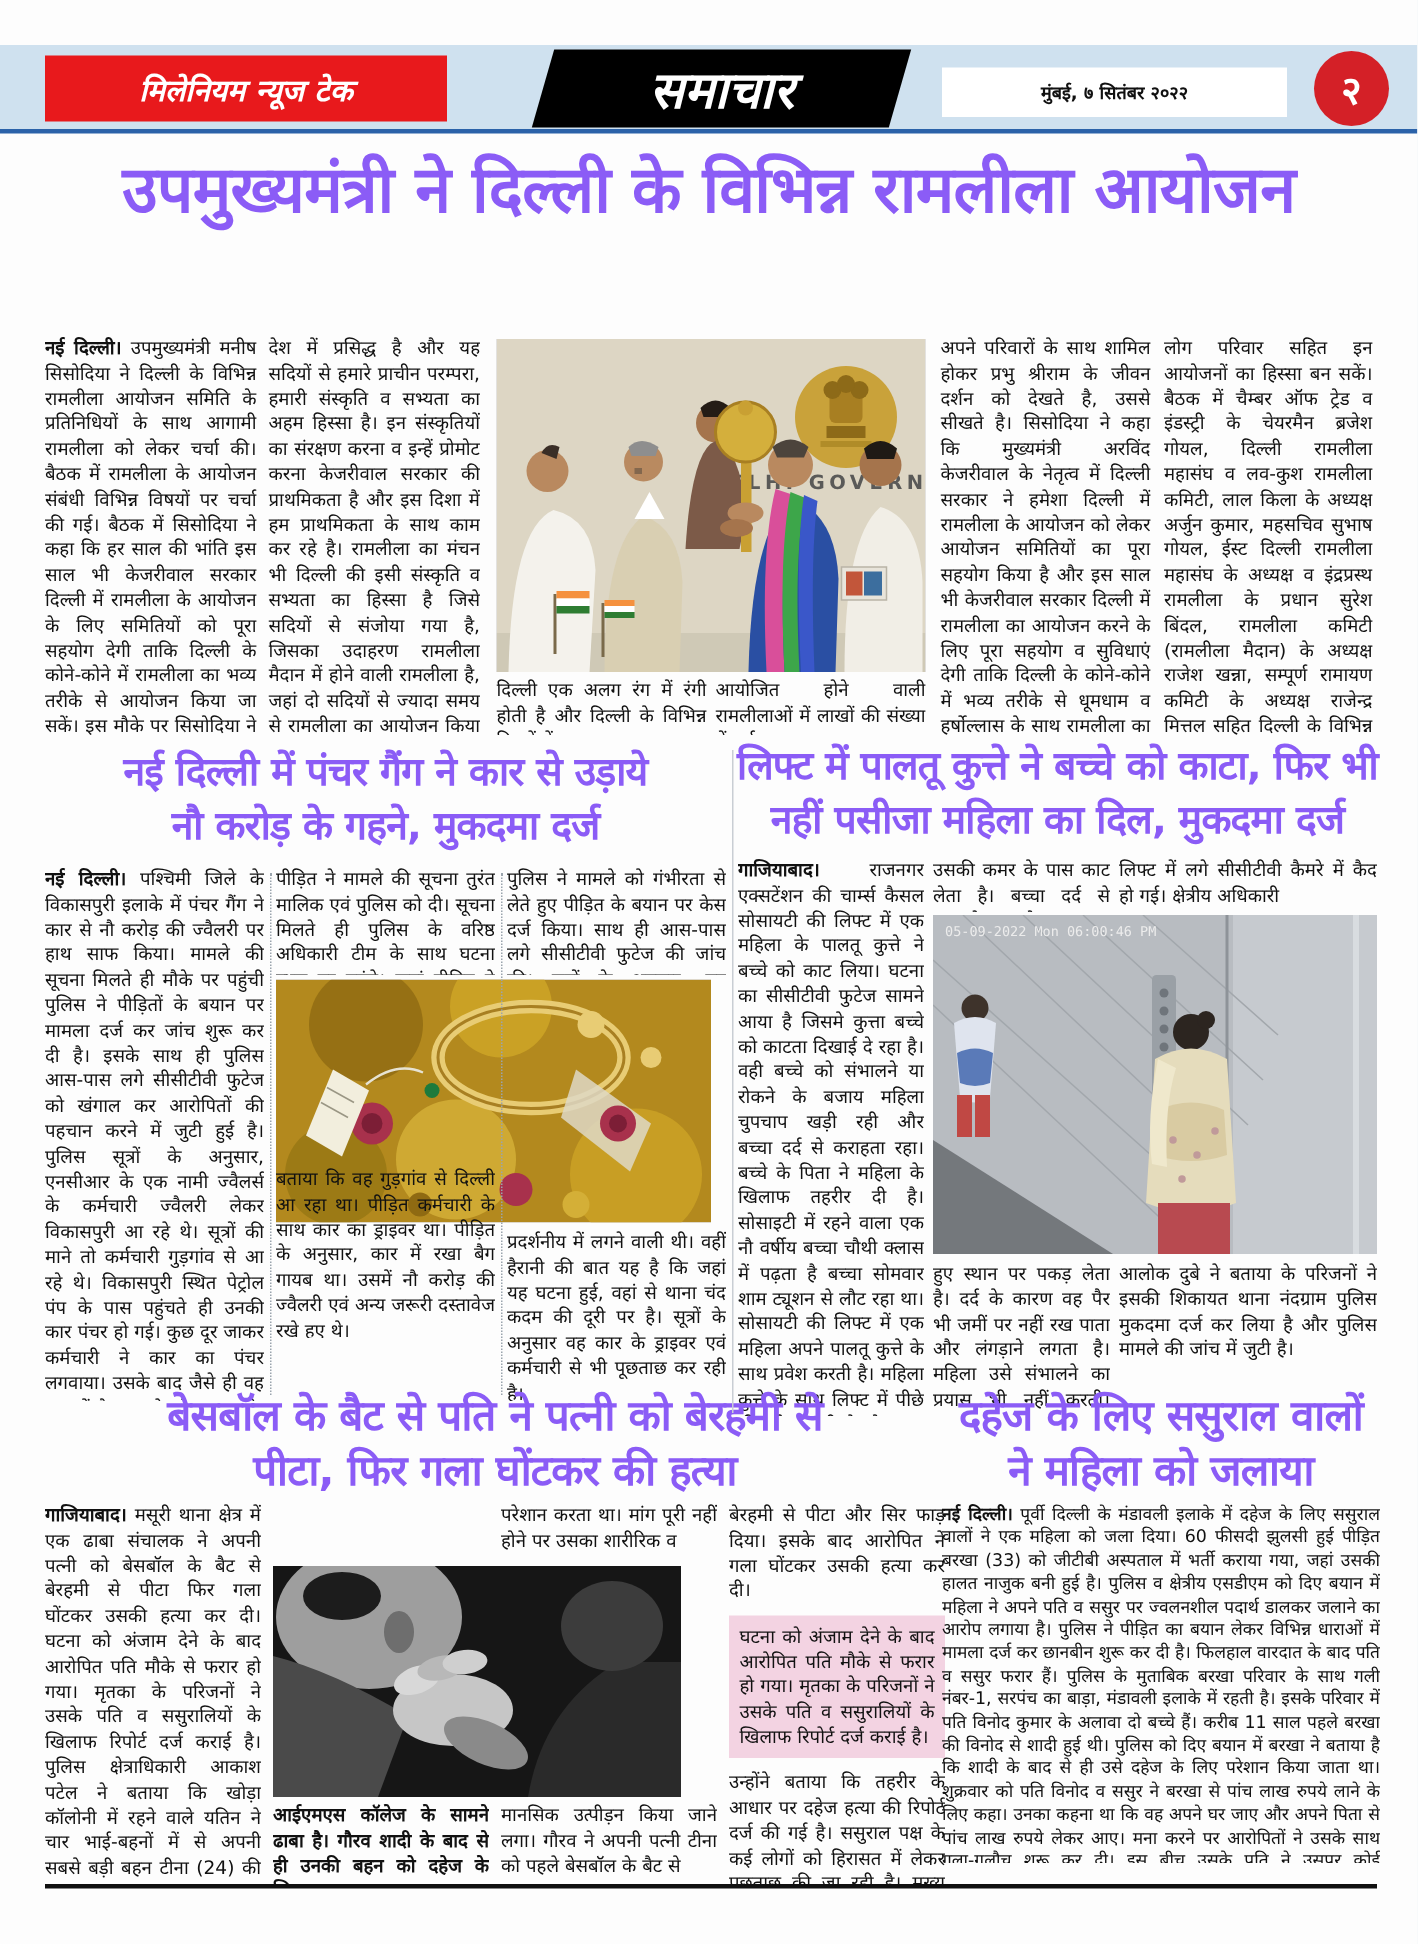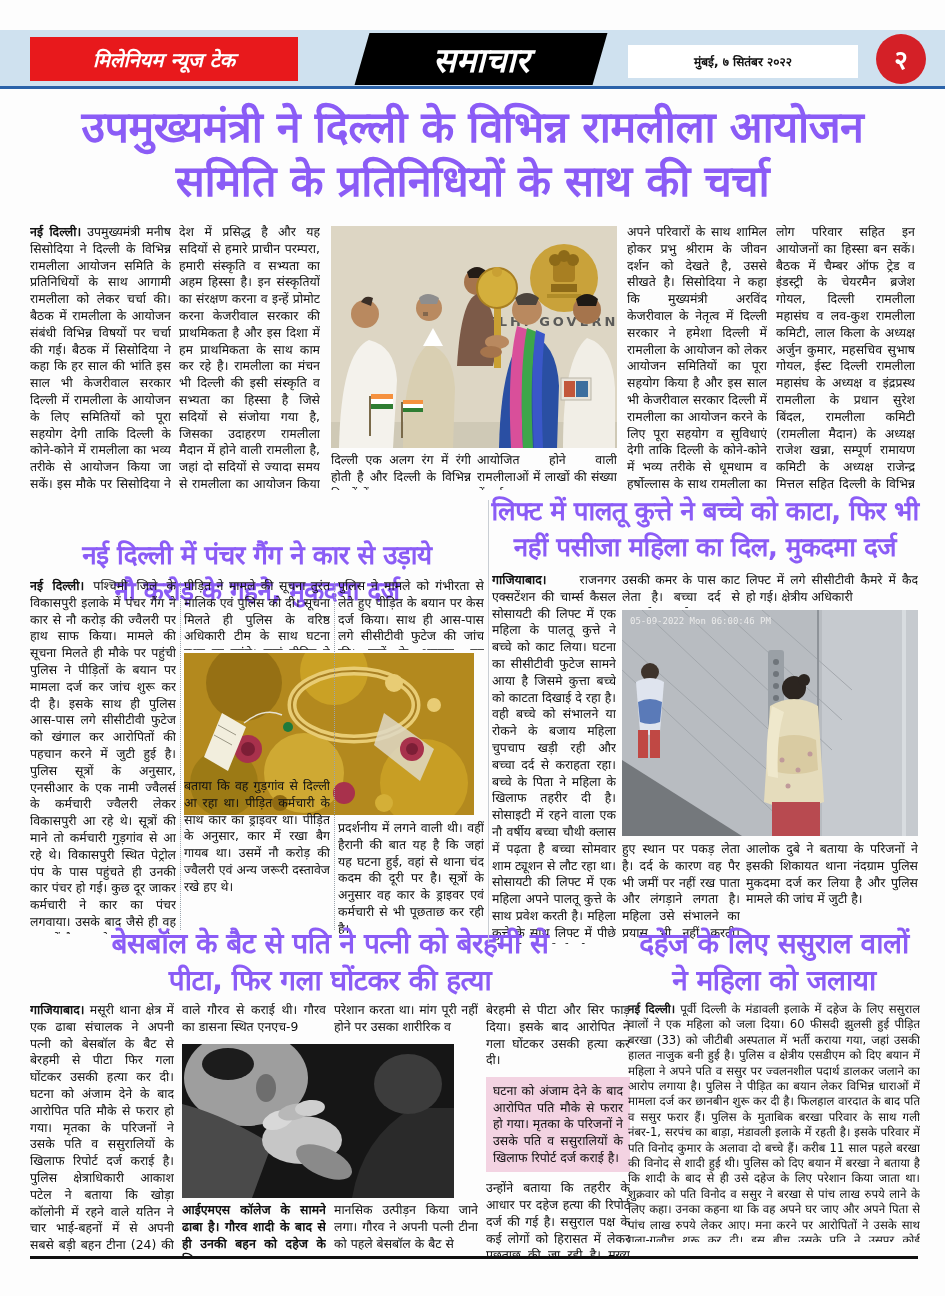--- a/index.html
+++ b/index.html
@@ -48,21 +48,20 @@
   </div>
   <div class="abs date-box">
     <span>मुंबई, ७ सितंबर २०२२</span>
   </div>
   <div class="abs page-circle">
     <span>२</span>
   </div>
 
   <div class="hl hl-lead">
     <div>उपमुख्यमंत्री ने दिल्ली के विभिन्न रामलीला आयोजन</div>
-    <div>समिति के प्रतिनिधियों के साथ की चर्चा</div>
   </div>
 
   <div class="bt" style="left:30px;top:224px;width:141px;height:266px;">
     <b class="dl">नई दिल्ली।</b>
     <span>उपमुख्यमंत्री मनीष सिसोदिया ने दिल्ली के विभिन्न रामलीला आयोजन समिति के प्रतिनिधियों के साथ आगामी रामलीला को लेकर चर्चा की। बैठक में रामलीला के आयोजन संबंधी विभिन्न विषयों पर चर्चा की गई। बैठक में सिसोदिया ने कहा कि हर साल की भांति इस साल भी केजरीवाल सरकार दिल्ली में रामलीला के आयोजन के लिए समितियों को पूरा सहयोग देगी ताकि दिल्ली के कोने-कोने में रामलीला का भव्य तरीके से आयोजन किया जा सकें। इस मौके पर सिसोदिया ने कहा कि दिल्ली की रामलीला पूरे</span>
   </div>
   <div class="bt" style="left:179px;top:224px;width:141px;height:266px;">
     <span>देश में प्रसिद्ध है और यह सदियों से हमारे प्राचीन परम्परा, हमारी संस्कृति व सभ्यता का अहम हिस्सा है। इन संस्कृतियों का संरक्षण करना व इन्हें प्रोमोट करना केजरीवाल सरकार की प्राथमिकता है और इस दिशा में हम प्राथमिकता के साथ काम कर रहे है। रामलीला का मंचन भी दिल्ली की इसी संस्कृति व सभ्यता का हिस्सा है जिसे सदियों से संजोया गया है, जिसका उदाहरण रामलीला मैदान में होने वाली रामलीला है, जहां दो सदियों से ज्यादा समय से रामलीला का आयोजन किया जा रहा है। उन्होंने कहा कि नवरात्रों के दौरान पूरी</span>
   </div>
 
@@ -149,21 +148,21 @@
   <div class="bt" style="left:477px;top:452px;width:140px;height:38px;">
     <span>आयोजित होने वाली रामलीलाओं में लाखों की संख्या में दर्शक</span>
   </div>
   <div class="bt" style="left:627px;top:224px;width:140px;height:266px;">
     <span>अपने परिवारों के साथ शामिल होकर प्रभु श्रीराम के जीवन दर्शन को देखते है, उससे सीखते है। सिसोदिया ने कहा कि मुख्यमंत्री अरविंद केजरीवाल के नेतृत्व में दिल्ली सरकार ने हमेशा दिल्ली में रामलीला के आयोजन को लेकर आयोजन समितियों का पूरा सहयोग किया है और इस साल भी केजरीवाल सरकार दिल्ली में रामलीला का आयोजन करने के लिए पूरा सहयोग व सुविधाएं देगी ताकि दिल्ली के कोने-कोने में भव्य तरीके से धूमधाम व हर्षोल्लास के साथ रामलीला का मंचन किया जा सकें और दिल्ली व आसपास के</span>
   </div>
   <div class="bt" style="left:776px;top:224px;width:139px;height:266px;">
     <span>लोग परिवार सहित इन आयोजनों का हिस्सा बन सकें। बैठक में चैम्बर ऑफ ट्रेड व इंडस्ट्री के चेयरमैन ब्रजेश गोयल, दिल्ली रामलीला महासंघ व लव-कुश रामलीला कमिटी, लाल किला के अध्यक्ष अर्जुन कुमार, महसचिव सुभाष गोयल, ईस्ट दिल्ली रामलीला महासंघ के अध्यक्ष व इंद्रप्रस्थ रामलीला के प्रधान सुरेश बिंदल, रामलीला कमिटी (रामलीला मैदान) के अध्यक्ष राजेश खन्ना, सम्पूर्ण रामायण कमिटी के अध्यक्ष राजेन्द्र मित्तल सहित दिल्ली के विभिन्न रामलीला कमिटी के प्रतिनिधि शामिल हुए।</span>
   </div>
 
-  <div class="hl hl-sub" style="left:30px;top:497px;width:454px;margin-top:40px;">
+  <div class="hl hl-sub" style="left:30px;top:497px;width:454px;">
     <div>नई दिल्ली में पंचर गैंग ने कार से उड़ाये</div>
     <div>नौ करोड़ के गहने, मुकदमा दर्ज</div>
   </div>
 
   <div class="bt" style="left:30px;top:578px;width:146px;height:356px;">
     <b class="dl">नई दिल्ली।</b>
     <span>पश्चिमी जिले के विकासपुरी इलाके में पंचर गैंग ने कार से नौ करोड़ की ज्वैलरी पर हाथ साफ किया। मामले की सूचना मिलते ही मौके पर पहुंची पुलिस ने पीड़ितों के बयान पर मामला दर्ज कर जांच शुरू कर दी है। इसके साथ ही पुलिस आस-पास लगे सीसीटीवी फुटेज को खंगाल कर आरोपितों की पहचान करने में जुटी हुई है। पुलिस सूत्रों के अनुसार, एनसीआर के एक नामी ज्वैलर्स के कर्मचारी ज्वैलरी लेकर विकासपुरी आ रहे थे। सूत्रों की माने तो कर्मचारी गुड़गांव से आ रहे थे। विकासपुरी स्थित पेट्रोल पंप के पास पहुंचते ही उनकी कार पंचर हो गई। कुछ दूर जाकर कर्मचारी ने कार का पंचर लगवाया। उसके बाद जैसे ही वह कार में बैठा उसके होश उड़ गये। कार में रखा बैग गायब था।</span>
   </div>
   <div class="bt" style="left:184px;top:578px;width:146px;height:72px;">
     <span>पीड़ित ने मामले की सूचना तुरंत मालिक एवं पुलिस को दी। सूचना मिलते ही पुलिस के वरिष्ठ अधिकारी टीम के साथ घटना स्थल पर पहुंचे। जहां पीड़ित ने पुलिस को</span>
@@ -283,23 +282,20 @@
 
   <div class="hl hl-sub" style="left:30px;top:925px;width:600px;font-size:28px;line-height:37px;">
     <div>बेसबॉल के बैट से पति ने पत्नी को बेरहमी से</div>
     <div>पीटा, फिर गला घोंटकर की हत्या</div>
   </div>
 
   <div class="bt" style="left:30px;top:1002px;width:144px;height:250px;">
     <b class="dl">गाजियाबाद।</b>
     <span>मसूरी थाना क्षेत्र में एक ढाबा संचालक ने अपनी पत्नी को बेसबॉल के बैट से बेरहमी से पीटा फिर गला घोंटकर उसकी हत्या कर दी। घटना को अंजाम देने के बाद आरोपित पति मौके से फरार हो गया। मृतका के परिजनों ने उसके पति व ससुरालियों के खिलाफ रिपोर्ट दर्ज कराई है। पुलिस क्षेत्राधिकारी आकाश पटेल ने बताया कि खोड़ा कॉलोनी में रहने वाले यतिन ने चार भाई-बहनों में से अपनी सबसे बड़ी बहन टीना (24) की शादी एक दिसम्बर 2021 को थाना मसूरी क्षेत्र के गांव मिसलगढ़ी के रहने</span>
   </div>
-  <div class="bt" style="left:182px;top:1002px;width:144px;height:38px;">
-    <span>वाले गौरव से कराई थी। गौरव का डासना स्थित एनएच-9</span>
-  </div>
   <div class="bt" style="left:334px;top:1002px;width:144px;height:38px;">
     <span>परेशान करता था। मांग पूरी नहीं होने पर उसका शारीरिक व</span>
   </div>
 
   <figure class="ph" style="left:182px;top:1044px;width:272px;height:154px;margin:0;">
     <svg viewBox="0 0 272 154" xmlns="http://www.w3.org/2000/svg">
       <rect width="272" height="154" fill="#161616"></rect>
       <ellipse cx="64" cy="34" rx="62" ry="48" fill="#9e9e9e"></ellipse>
       <ellipse cx="46" cy="20" rx="26" ry="16" fill="#1c1c1c"></ellipse>
       <ellipse cx="84" cy="44" rx="10" ry="14" fill="#6e6e6e"></ellipse>

